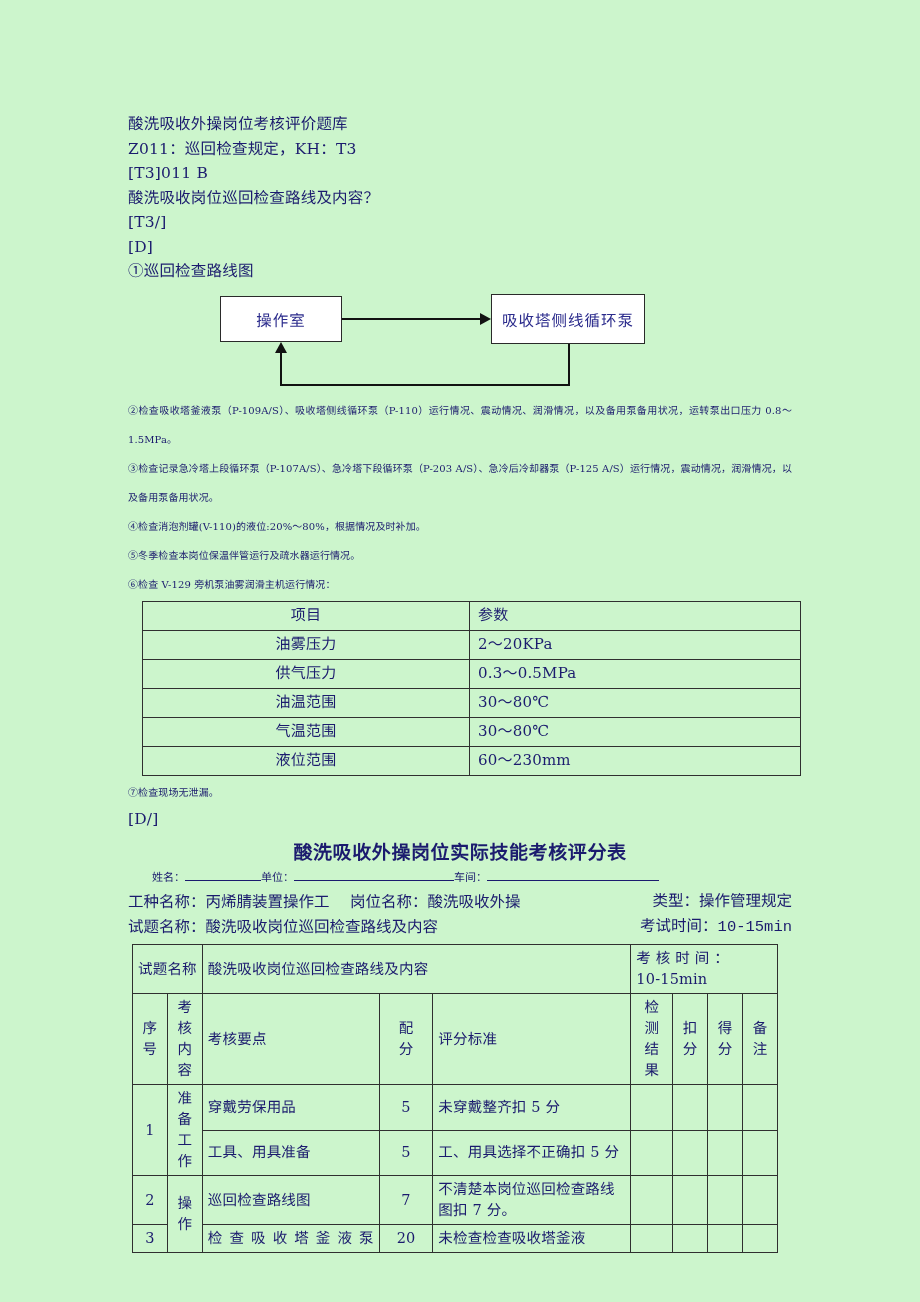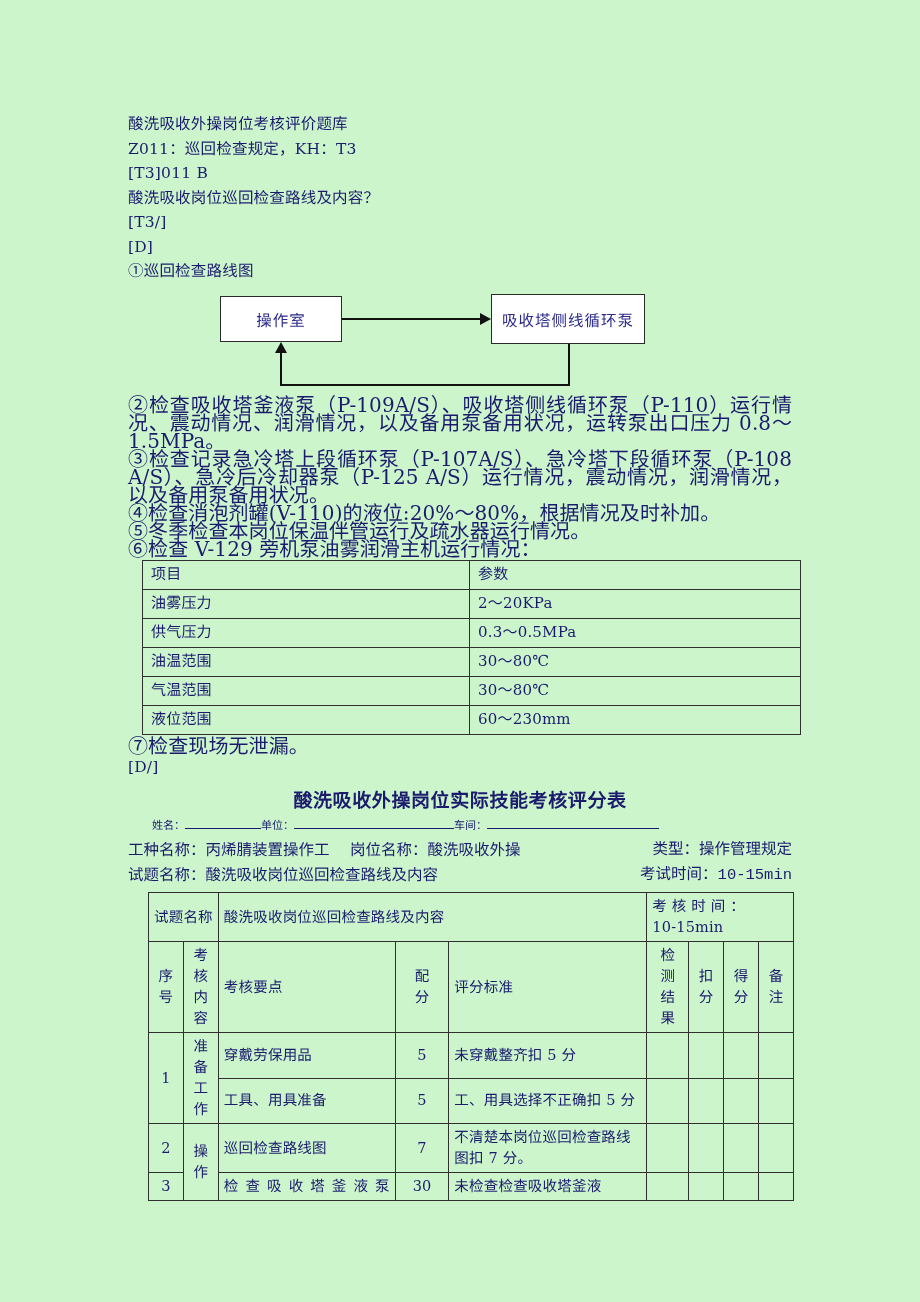--- a/index.html
+++ b/index.html
@@ -31,22 +31,22 @@
   }
 
   
   .line {
     font-size: 15.5px;
     line-height: 24.5px;
     white-space: nowrap;
     letter-spacing: 0.2px;
   }
   .para {
-    font-size: 20px;
-    line-height: 18px;
+    font-size: 10px;
+    line-height: 29px;
     letter-spacing: 0.1px;
     text-align: justify;
   }
 
   
   .diagram {
     position: relative;
     height: 96px;
     margin: 10px 0 6px 0;
   }
@@ -133,21 +133,21 @@
     table-layout: fixed;
   }
   table.param td {
     border: 1px solid #2f2f2f;
     padding: 3px 8px 4px 8px;
     font-size: 15px;
     line-height: 20px;
     height: 21px;
     letter-spacing: 0.2px;
   }
-  table.param td.c1 { width: 310px; }
+  table.param td.c1 { width: 310px; text-align: center; }
   table.param td.c2 { width: 314px; }
 
   
   .sheet-title {
     text-align: center;
     font-weight: bold;
     font-size: 19px;
     line-height: 26px;
     letter-spacing: 0.6px;
     margin-top: 8px;
@@ -177,21 +177,21 @@
   }
   .info-row .seg-a { position: absolute; left: 0; }
   .info-row .seg-b { position: absolute; left: 222px; }
   .info-row .seg-c { position: absolute; right: 0; font-family: Liberation Mono, monospace; }
 
   
   table.score {
     border-collapse: collapse;
     width: 646px;
     margin-top: 4px;
-    margin-left: 20px;
+    margin-left: 4px;
     table-layout: fixed;
   }
   table.score td {
     border: 1px solid #2f2f2f;
     font-size: 14.5px;
     line-height: 21px;
     padding: 3px 5px;
     vertical-align: middle;
     letter-spacing: 0.2px;
   }
@@ -243,21 +243,21 @@
       <div class="flow-box" id="flow-box-a">操作室</div>
       <div class="conn" id="conn-top"></div>
       <div id="arrow-right"></div>
       <div class="conn" id="conn-down"></div>
       <div class="conn" id="conn-bottom"></div>
       <div class="conn" id="conn-up"></div>
       <div id="arrow-up"></div>
     </div>
 
     <div class="para">②检查吸收塔釜液泵（P-109A/S）、吸收塔侧线循环泵（P-110）运行情况、震动情况、润滑情况，以及备用泵备用状况，运转泵出口压力 0.8～1.5MPa。</div>
-    <div class="para">③检查记录急冷塔上段循环泵（P-107A/S）、急冷塔下段循环泵（P-108 A/S）、急冷后冷却器泵（P-125 A/S）运行情况，震动情况，润滑情况，以及备用泵备用状况。</div>
+    <div class="para">③检查记录急冷塔上段循环泵（P-107A/S）、急冷塔下段循环泵（P-203 A/S）、急冷后冷却器泵（P-125 A/S）运行情况，震动情况，润滑情况，以及备用泵备用状况。</div>
     <div class="para">④检查消泡剂罐(V-110)的液位:20%～80%，根据情况及时补加。</div>
     <div class="para">⑤冬季检查本岗位保温伴管运行及疏水器运行情况。</div>
     <div class="para">⑥检查 V-129 旁机泵油雾润滑主机运行情况：</div>
 
     <table class="param">
       <tbody>
         <tr>
           <td class="c1">项目</td>
           <td class="c2">参数</td>
         </tr>
@@ -418,21 +418,21 @@
           <td>不清楚本岗位巡回检查路线图扣 7 分。</td>
           <td></td>
           <td></td>
           <td></td>
           <td></td>
         </tr>
 
         <tr>
           <td class="num">3</td>
           <td class="justify-cell">检查吸收塔釜液泵</td>
-          <td class="num">30</td>
+          <td class="num">20</td>
           <td>未检查检查吸收塔釜液</td>
           <td></td>
           <td></td>
           <td></td>
           <td></td>
         </tr>
       </tbody>
     </table>
 
   </div>

